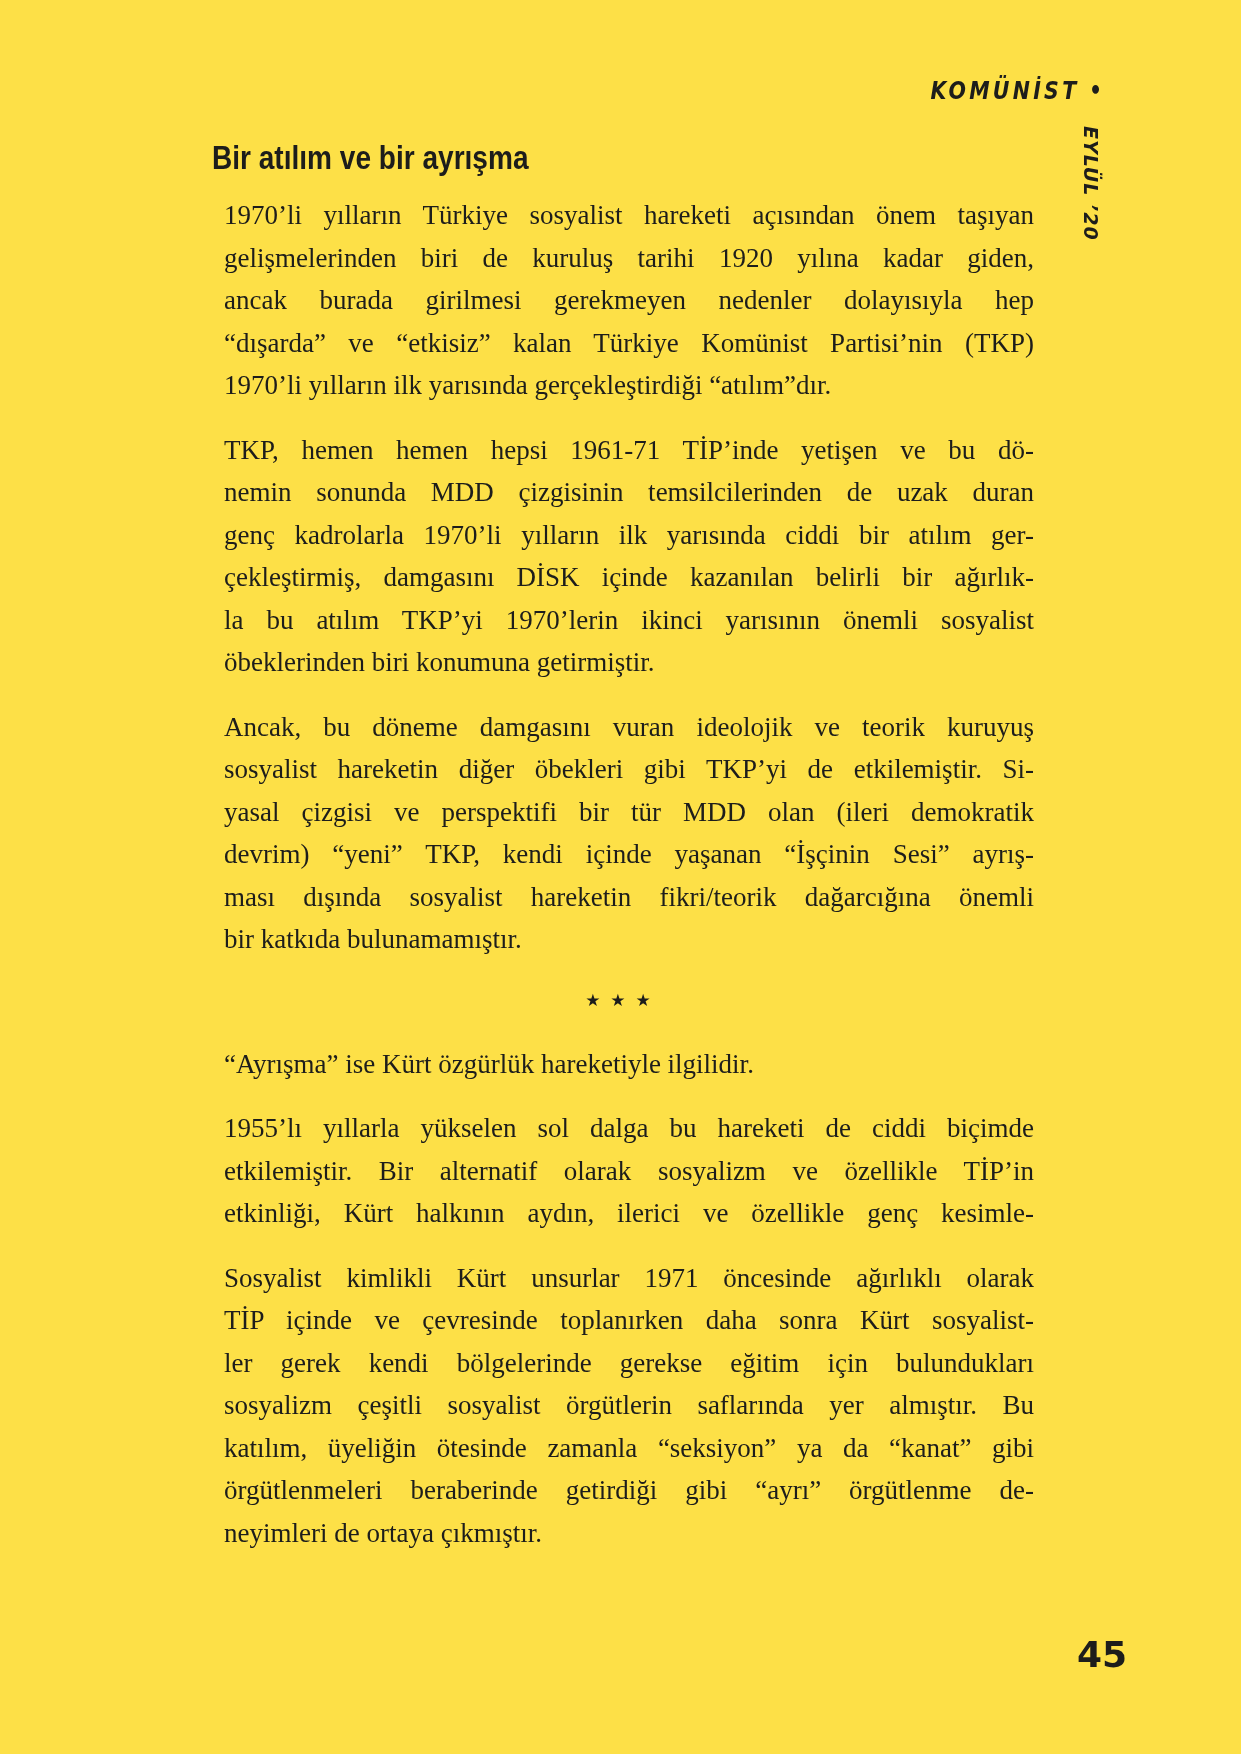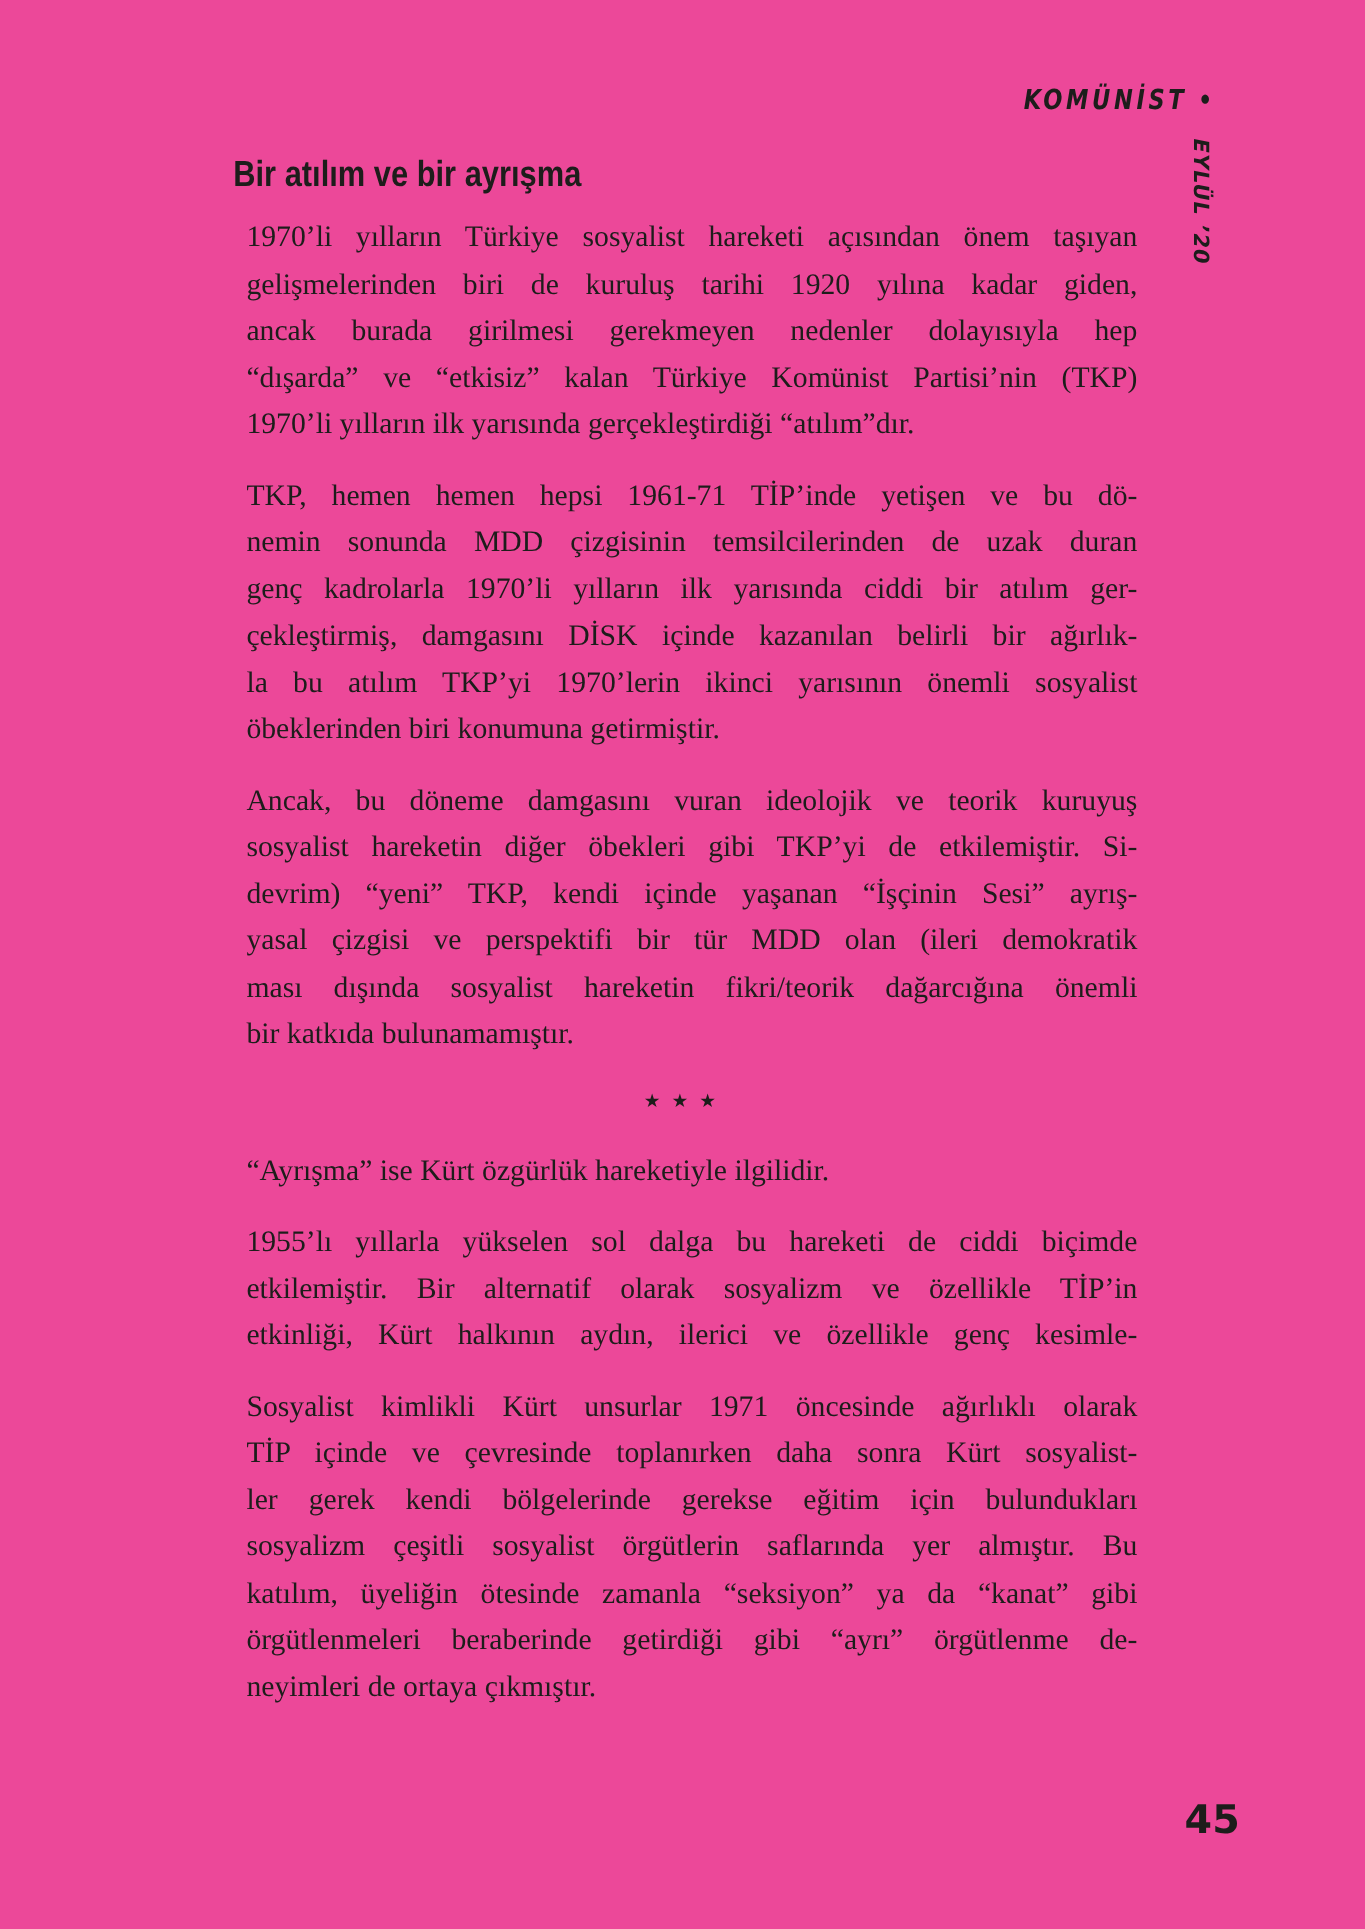--- a/index.html
+++ b/index.html
@@ -1,20 +1,20 @@
 <!DOCTYPE html>
 <html><head>
 <meta charset="utf-8">
 <style>
   html, body { margin: 0; padding: 0; background: #ffffff; }
   .page {
     position: relative;
     width: 1241px;
     height: 1754px;
-    background: #ec4899;
+    background: #fde047;
     overflow: hidden;
     color: #1d1d1b;
   }
 
   
   .masthead {
     position: absolute;
     top: 76px;
     right: 139px;
     white-space: nowrap;
@@ -134,22 +134,22 @@
           <div class="line">TKP, hemen hemen hepsi 1961-71 TİP’inde yetişen ve bu dö-</div>
           <div class="line">nemin sonunda MDD çizgisinin temsilcilerinden de uzak duran</div>
           <div class="line">genç kadrolarla 1970’li yılların ilk yarısında ciddi bir atılım ger-</div>
           <div class="line">çekleştirmiş, damgasını DİSK içinde kazanılan belirli bir ağırlık-</div>
           <div class="line">la bu atılım TKP’yi 1970’lerin ikinci yarısının önemli sosyalist</div>
           <div class="line last">öbeklerinden biri konumuna getirmiştir.</div>
         </div>
         <div class="paragraph">
           <div class="line">Ancak, bu döneme damgasını vuran ideolojik ve teorik kuruyuş</div>
           <div class="line">sosyalist hareketin diğer öbekleri gibi TKP’yi de etkilemiştir. Si-</div>
+          <div class="line">yasal çizgisi ve perspektifi bir tür MDD olan (ileri demokratik</div>
           <div class="line">devrim) “yeni” TKP, kendi içinde yaşanan “İşçinin Sesi” ayrış-</div>
-          <div class="line">yasal çizgisi ve perspektifi bir tür MDD olan (ileri demokratik</div>
           <div class="line">ması dışında sosyalist hareketin fikri/teorik dağarcığına önemli</div>
           <div class="line last">bir katkıda bulunamamıştır.</div>
         </div>
         <div class="separator">★★★</div>
         <div class="paragraph">
           <div class="line last">“Ayrışma” ise Kürt özgürlük hareketiyle ilgilidir.</div>
         </div>
         <div class="paragraph">
           <div class="line">1955’lı yıllarla yükselen sol dalga bu hareketi de ciddi biçimde</div>
           <div class="line">etkilemiştir. Bir alternatif olarak sosyalizm ve özellikle TİP’in</div>

